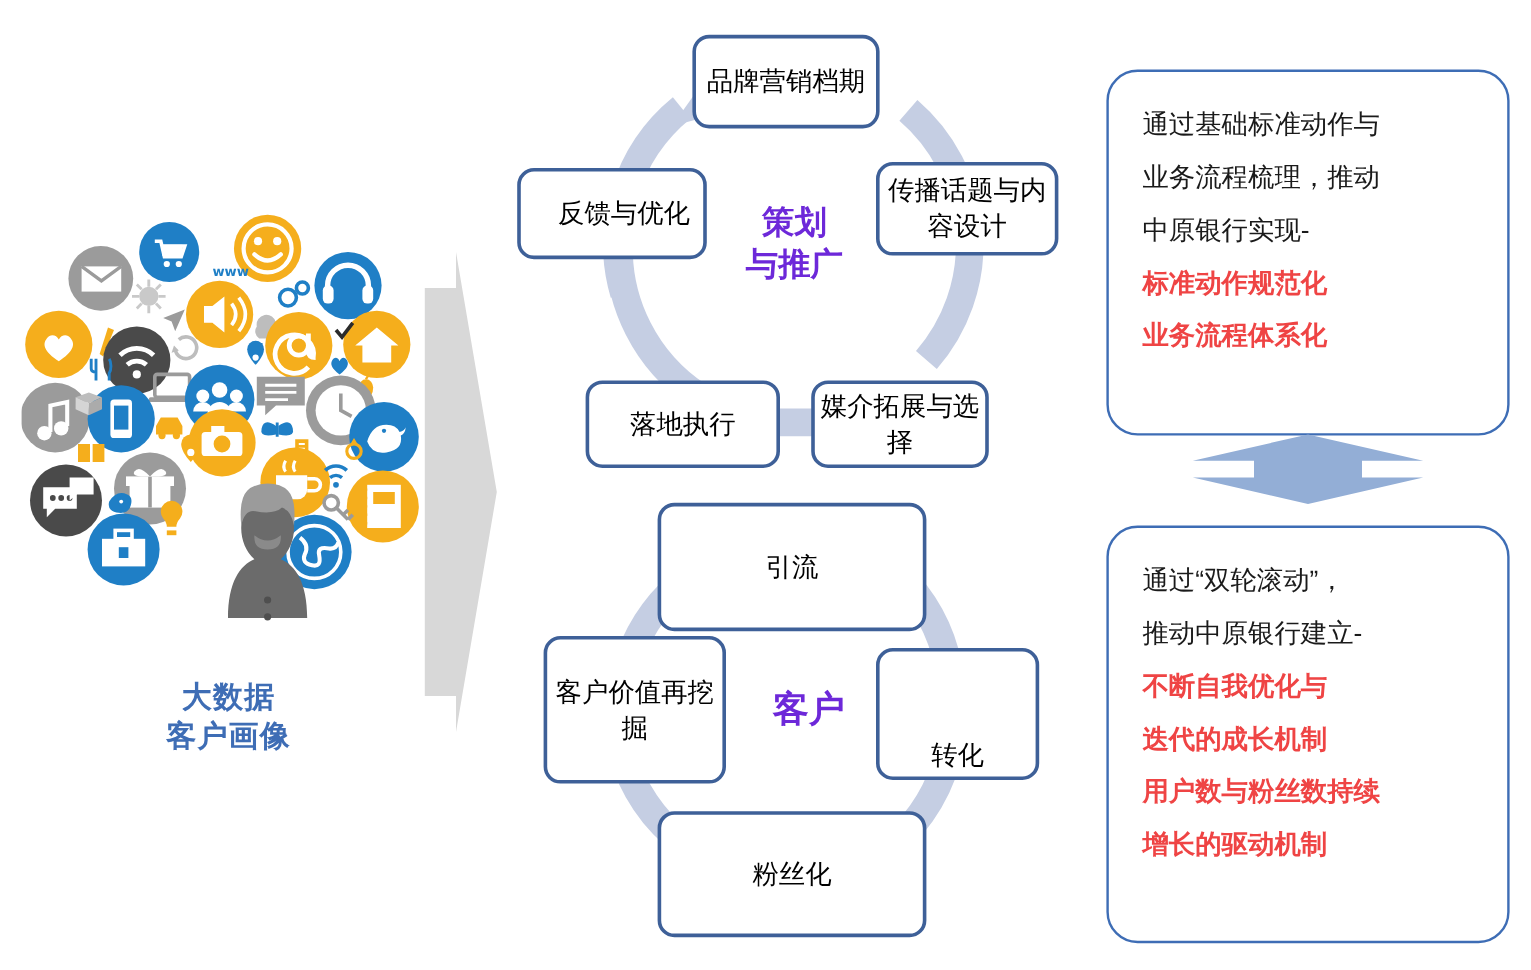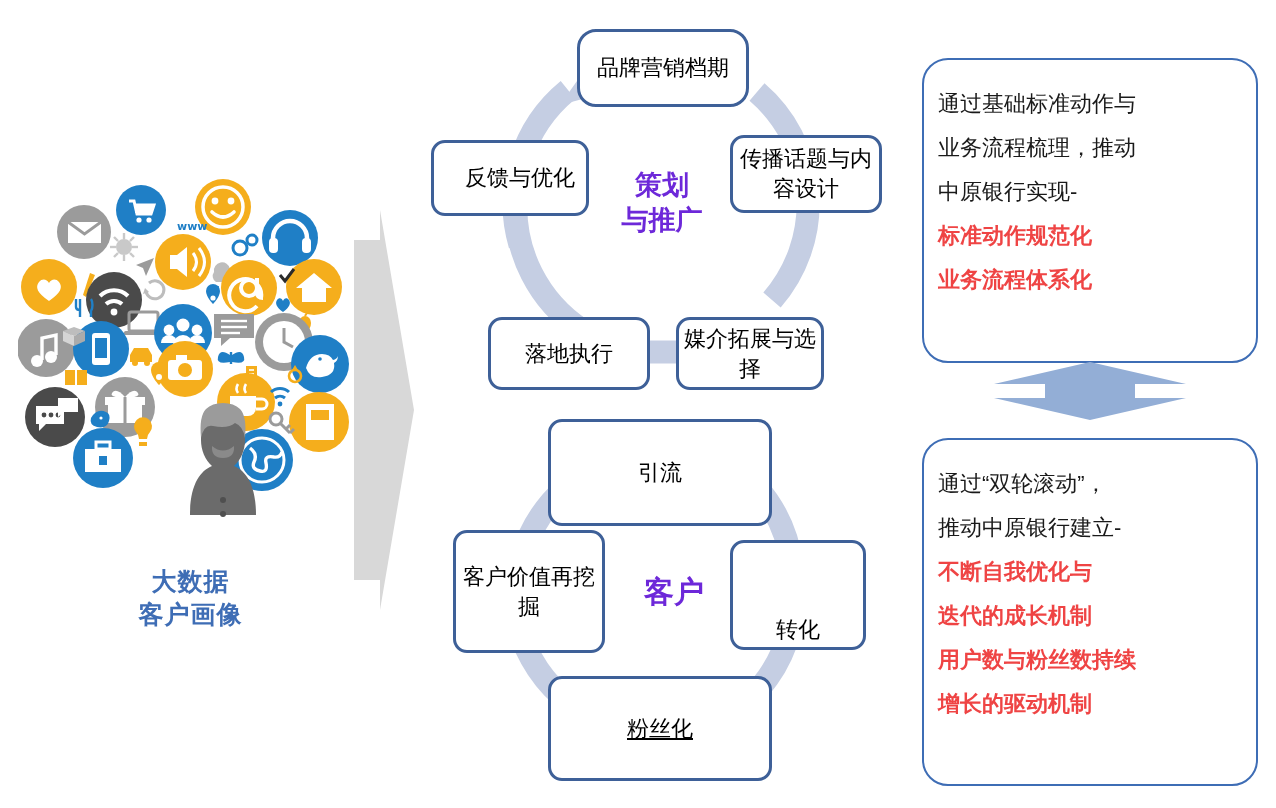--- a/index.html
+++ b/index.html
@@ -48,21 +48,21 @@
     font-size:27px;line-height:35px;text-align:center;
     z-index:4;
   }
 
   
   .panel{
     position:absolute;box-sizing:border-box;
     background:#ffffff;
     border:2px solid #3E6DB5;
     border-radius:26px;
-    padding:22px 14px;
+    padding:22px 28px;
   }
   .panel p{margin:0;font-size:22px;line-height:44px;color:#1a1a1a;}
   .panel p.hl{color:#ef4444;font-weight:bold;}
 
   #panel-down-arrow{position:absolute;left:990px;top:360px;width:200px;height:62px;}
 </style>
 </head>
 <body>
 
 <div class="stage">
@@ -370,21 +370,21 @@
 
         <path d="M356 486 A148 148 0 0 1 392 566"></path>
 
         <path d="M390 630 A148 148 0 0 1 330 715"></path>
 
         <path d="M190 716 A148 148 0 0 1 126 648"></path>
       </g>
       <path d="M158 500 l32 -48 l6 28 l28 3 z" fill="#C5CEE3"></path>
     </svg>
 
-    <div class="nodebox" style="left:177px;top:29px;width:172px;height:78px;border-radius:19px;">
+    <div class="nodebox" style="left:177px;top:29px;width:156px;height:78px;">
       <span>品牌营销档期</span>
     </div>
 
     <div class="nodebox" style="left:330px;top:135px;width:152px;height:78px;">
       <span>传播话题与内容设计</span>
     </div>
 
     <div class="nodebox" style="left:276px;top:317px;width:148px;height:73px;">
       <span>媒介拓展与选择</span>
     </div>
@@ -403,21 +403,21 @@
     </div>
 
     <div class="nodebox" style="left:148px;top:407px;width:224px;height:107px;margin-top:12px;">
       <span>引流</span>
     </div>
 
     <div class="nodebox" style="left:330px;top:540px;width:136px;height:110px;align-items:flex-end;">
       <span>转化</span>
     </div>
 
-    <div class="nodebox" style="left:148px;top:676px;width:224px;height:105px;text-decoration:underline;">
+    <div class="nodebox" style="left:148px;top:676px;width:224px;height:105px;">
       <span>粉丝化</span>
     </div>
 
     <div class="nodebox" style="left:53px;top:530px;width:152px;height:123px;">
       <span>客户价值再挖掘</span>
     </div>
 
     <div class="ringlabel" style="left:203px;top:574px;width:118px;font-size:30px;padding-left:12px;">
       <span>客户</span>
     </div>

